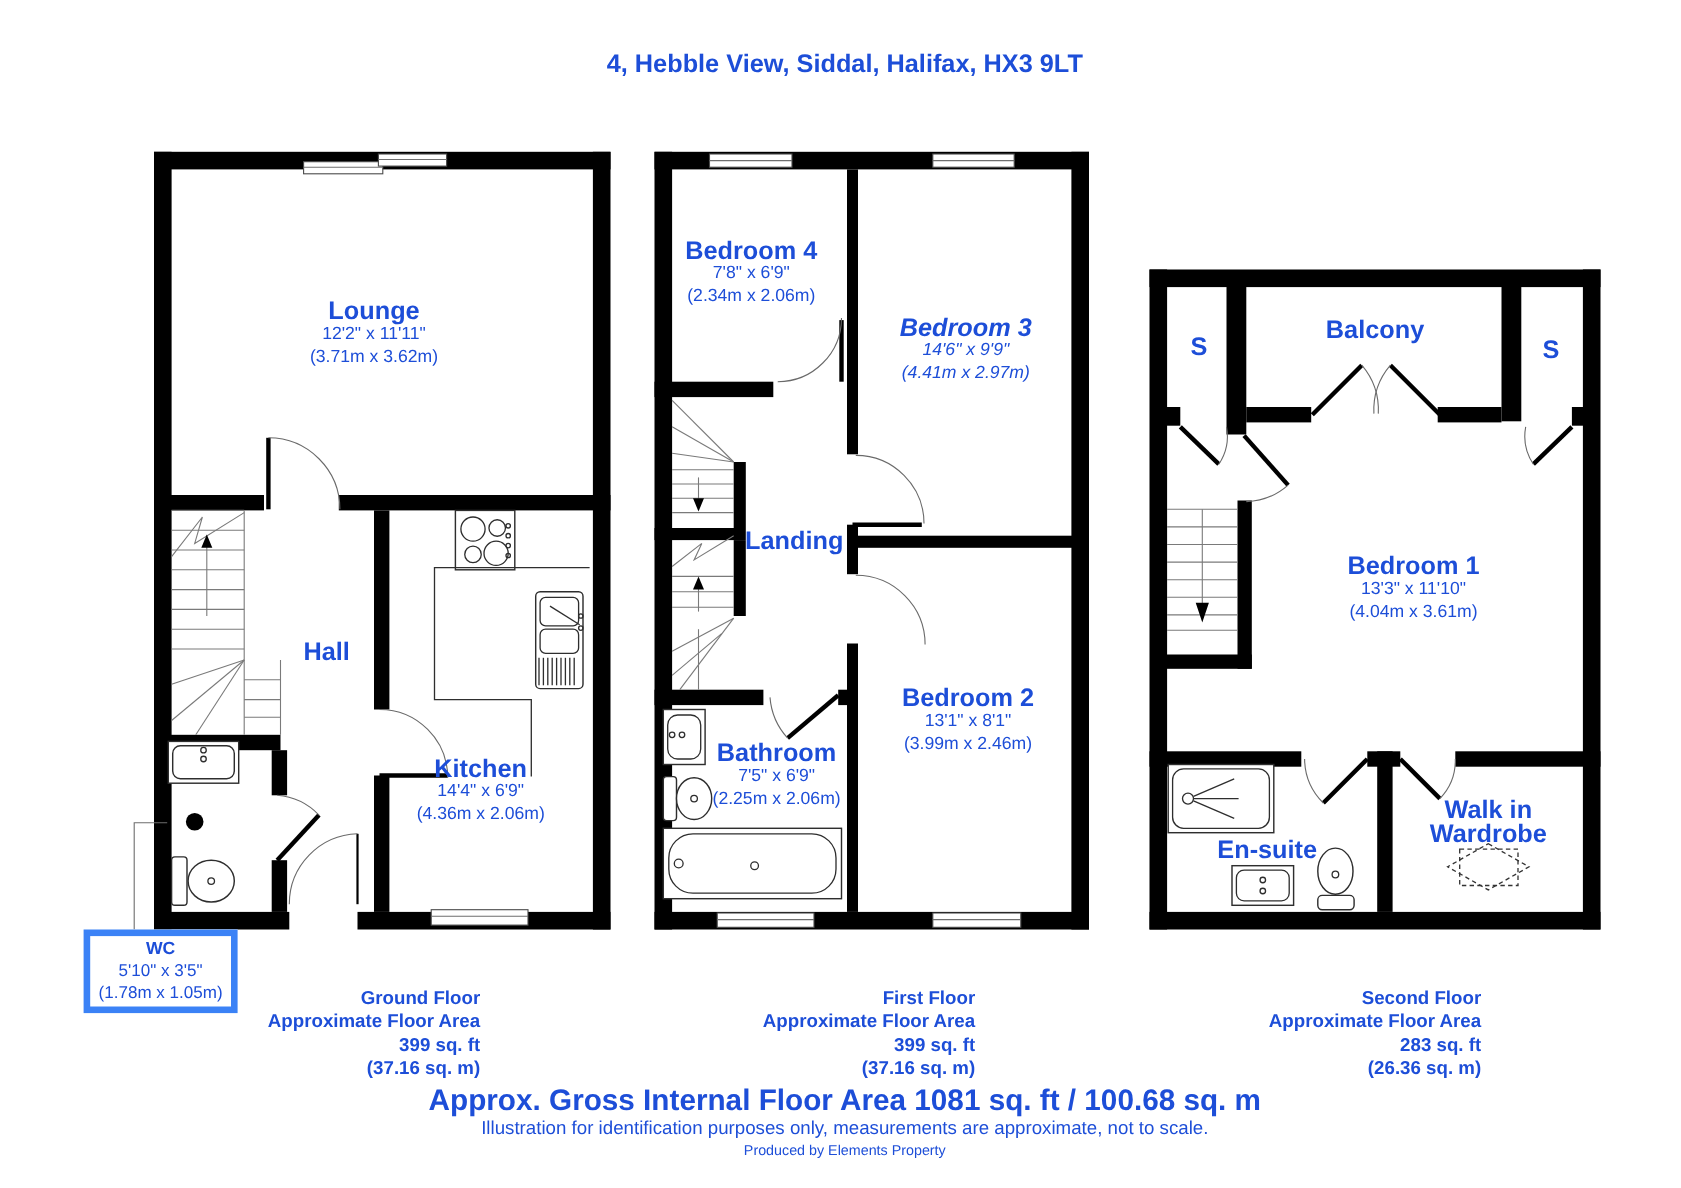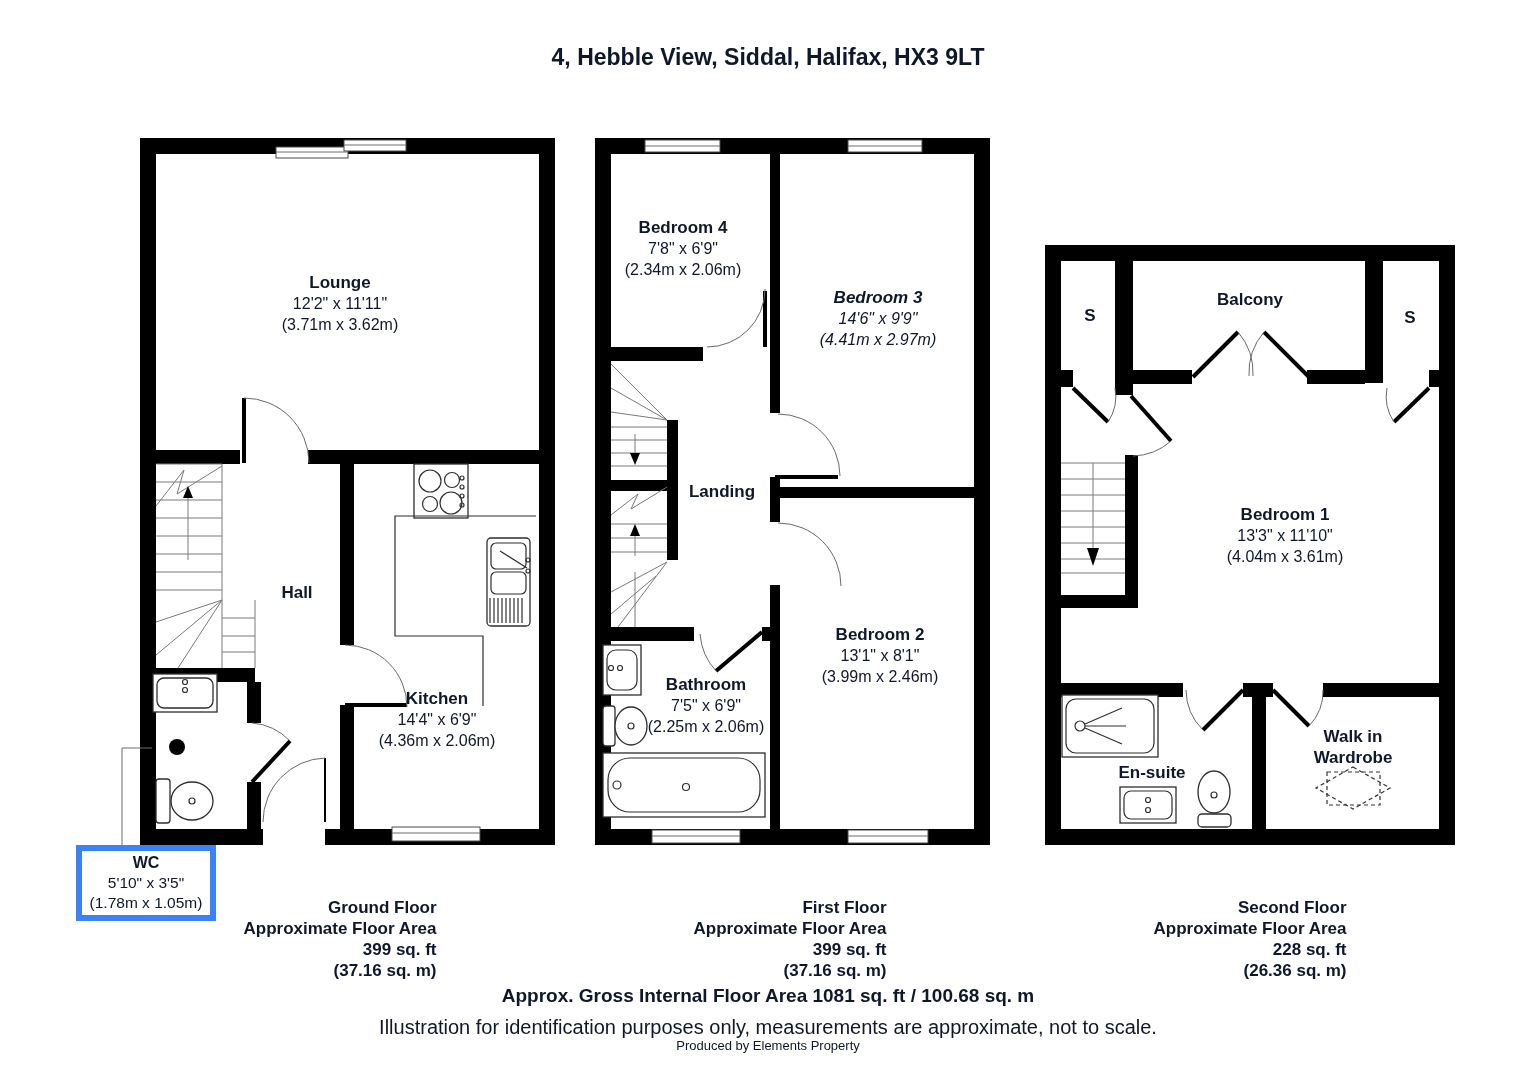--- a/index.html
+++ b/index.html
@@ -1,34 +1,34 @@
 <!DOCTYPE html>
 <html><head>
 <meta charset="utf-8">
 <style>
   html,body{margin:0;padding:0;background:#fff;}
   #page{position:relative;width:1528px;height:1080px;background:#ffffff;overflow:hidden;
-        font-family:"Liberation Sans", sans-serif;color:#0f172a;}
+        font-family:"Liberation Sans", sans-serif;color:#1d4ed8;}
   #plan-svg{position:absolute;left:0;top:0;}
   .rl{position:absolute;transform:translateX(-50%);text-align:center;white-space:nowrap;}
-  .rl .nm{font-weight:700;font-size:17px;line-height:21px;}
+  .rl .nm{font-weight:700;font-size:23px;line-height:21px;}
   .rl .dm{font-size:16px;line-height:21px;}
   .rl.wrap{white-space:normal;width:130px;}
   .fl{position:absolute;transform:translateX(-50%);text-align:right;white-space:nowrap;margin-top:44px;}
   .fl div{font-weight:700;font-size:17px;line-height:21px;}
   #page-title{position:absolute;left:768px;top:44px;transform:translateX(-50%);
      font-size:23px;font-weight:700;white-space:nowrap;}
   #wc-box{position:absolute;left:76px;top:845px;width:128px;height:64px;border:6px solid #3b82f6;
      text-align:center;background:#fff;}
   #wc-box .nm{font-weight:700;font-size:16px;line-height:21px;margin-top:1px;}
   #wc-box .dm{font-size:15.5px;line-height:20px;}
   #gross-line{position:absolute;left:768px;top:985px;transform:translateX(-50%);
-     font-size:19px;font-weight:700;white-space:nowrap;}
+     font-size:27px;font-weight:700;white-space:nowrap;}
   #disclaimer-line{position:absolute;left:768px;top:1016px;transform:translateX(-50%);
-     font-size:20px;white-space:nowrap;}
+     font-size:17px;white-space:nowrap;}
   #produced-line{position:absolute;left:768px;top:1038px;transform:translateX(-50%);
      font-size:13px;white-space:nowrap;}
   svg .w{fill:#000;}
   svg .win{fill:#fff;stroke:#4a4a4a;stroke-width:1;}
   svg .thin{stroke:#6e6e6e;stroke-width:1;fill:none;}
   svg .stair{stroke:#7a7a7a;stroke-width:1;fill:none;}
   svg .arc{stroke:#6a6a6a;stroke-width:1;fill:none;}
   svg .leaf{stroke:#000;stroke-width:4;fill:none;}
   svg .leaf2{stroke:#000;stroke-width:2;fill:none;}
   svg .fix{stroke:#2e2e2e;stroke-width:1.3;fill:#fff;}
@@ -397,21 +397,21 @@
   </div>
   <div class="fl" style="left:790px;top:853px;">
     <div>First Floor</div>
     <div>Approximate Floor Area</div>
     <div>399 sq. ft</div>
     <div>(37.16 sq. m)</div>
   </div>
   <div class="fl" style="left:1250px;top:853px;">
     <div>Second Floor</div>
     <div>Approximate Floor Area</div>
-    <div>228 sq. ft</div>
+    <div>283 sq. ft</div>
     <div>(26.36 sq. m)</div>
   </div>
 
   <div id="gross-line">Approx. Gross Internal Floor Area 1081 sq. ft / 100.68 sq. m</div>
   <div id="disclaimer-line">Illustration for identification purposes only, measurements are approximate, not to scale.</div>
   <div id="produced-line">Produced by Elements Property</div>
 
 </div>
 
 </body></html>

